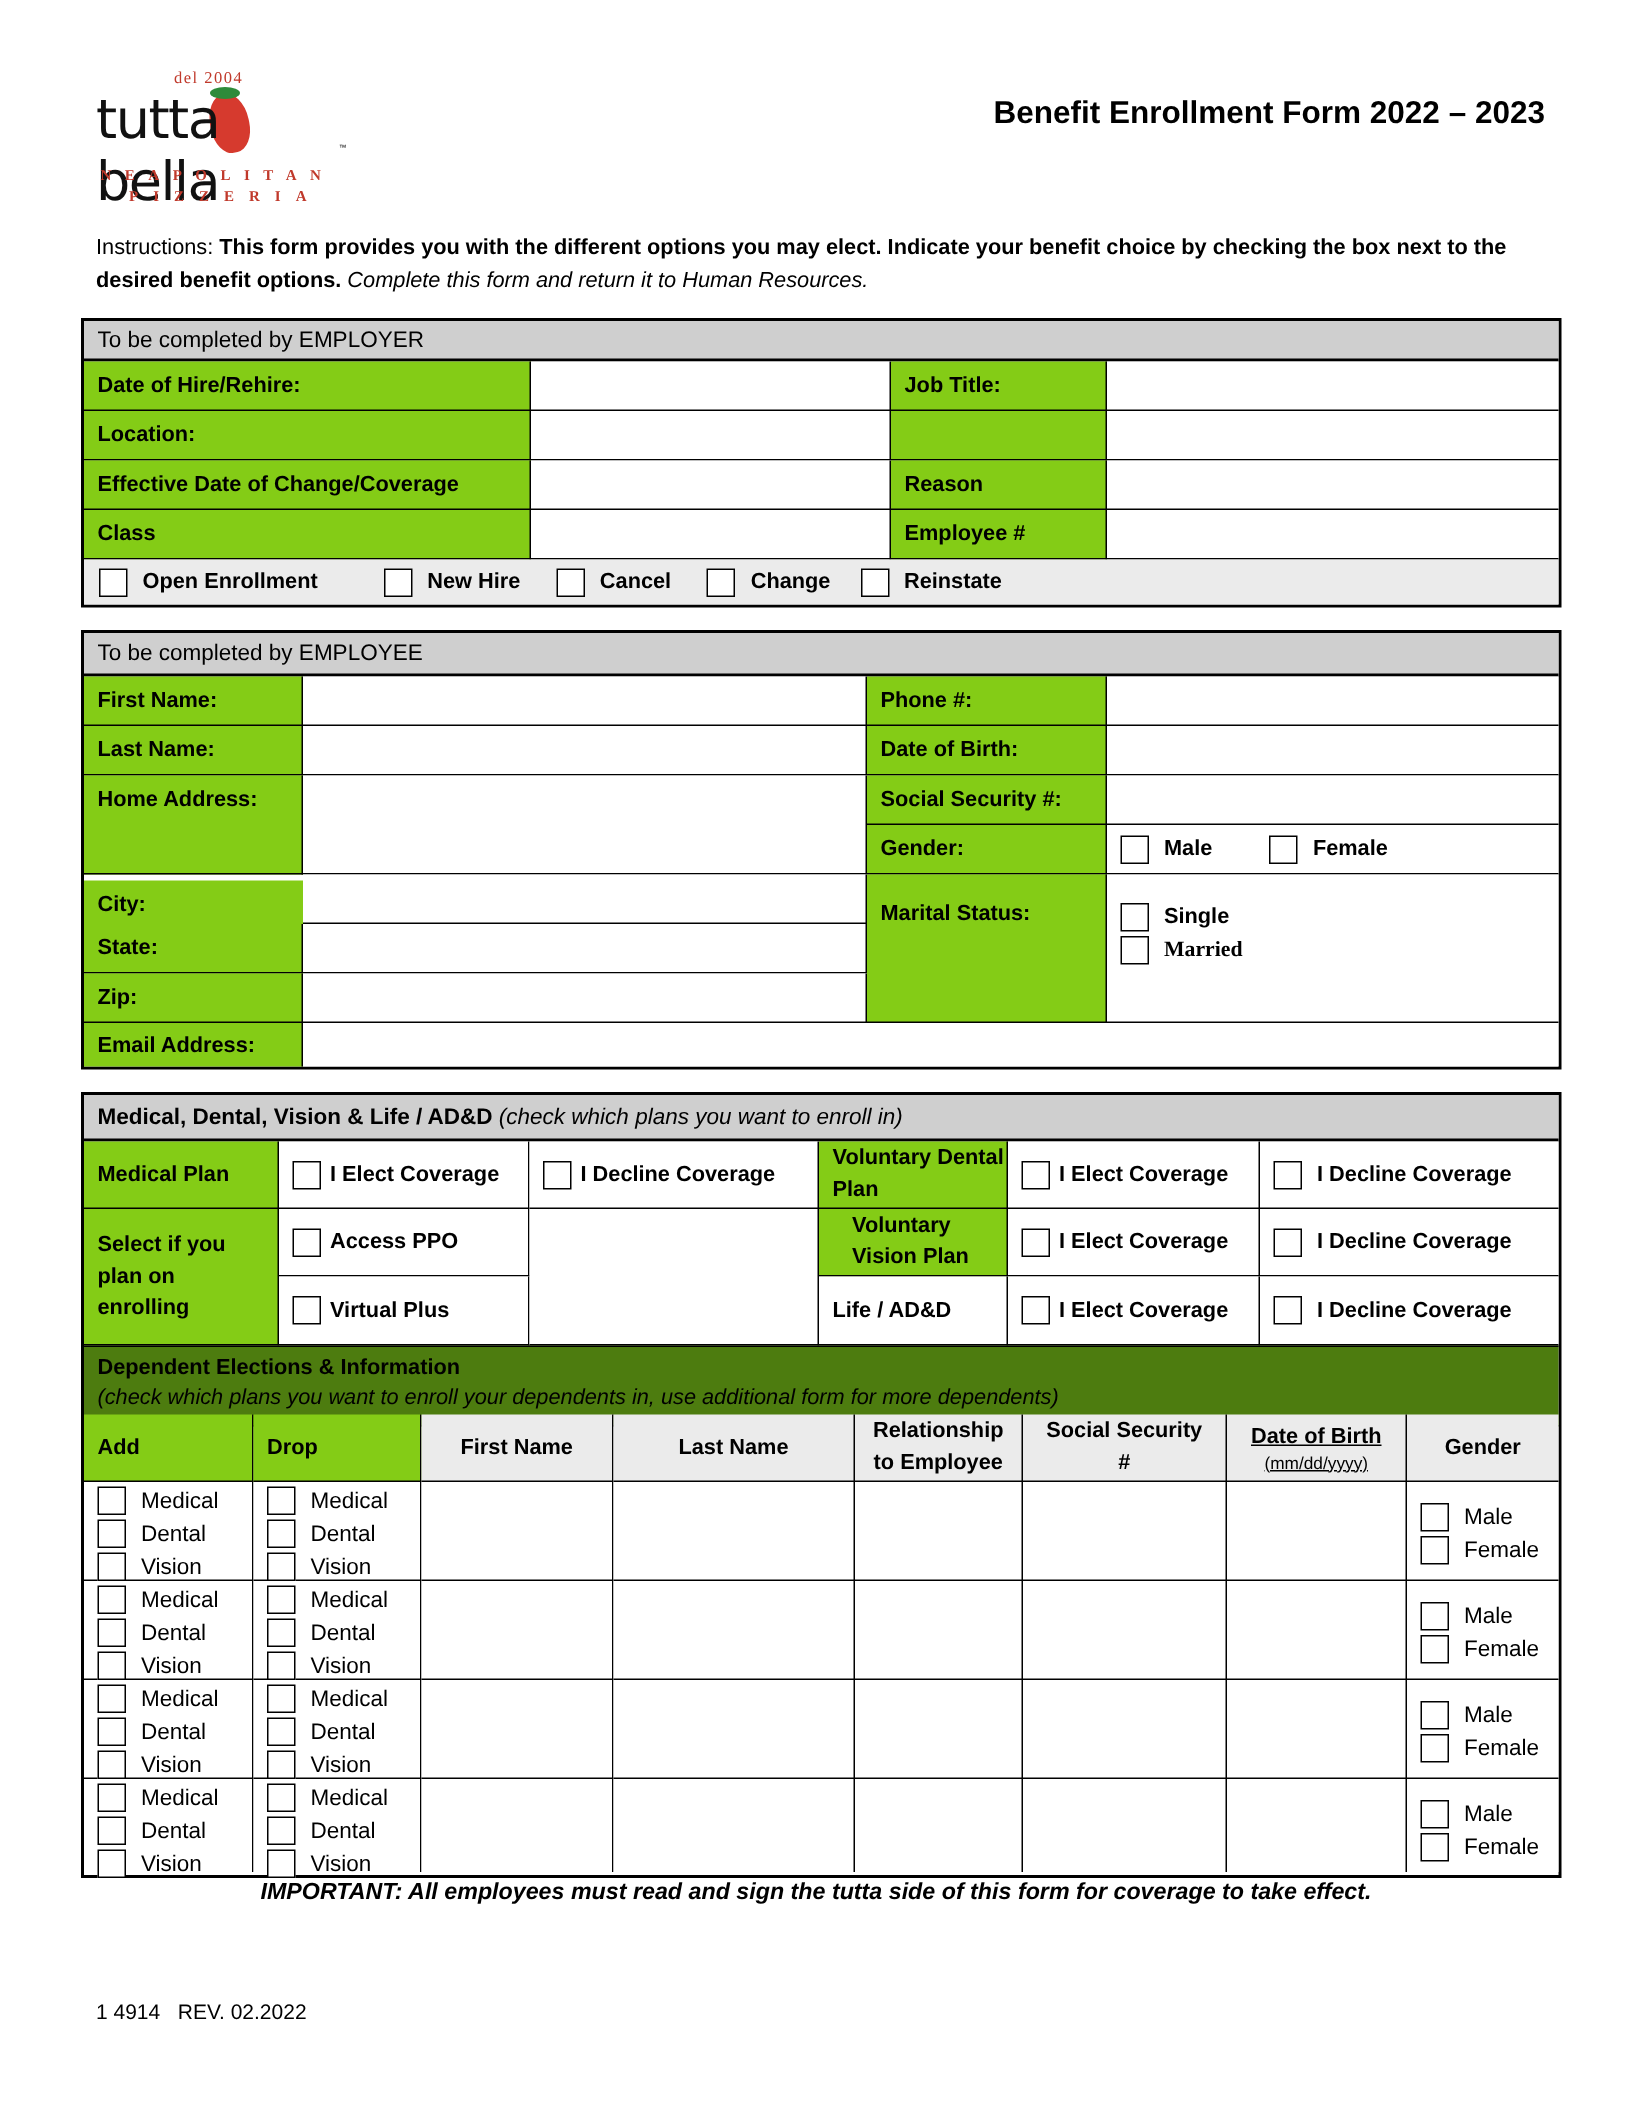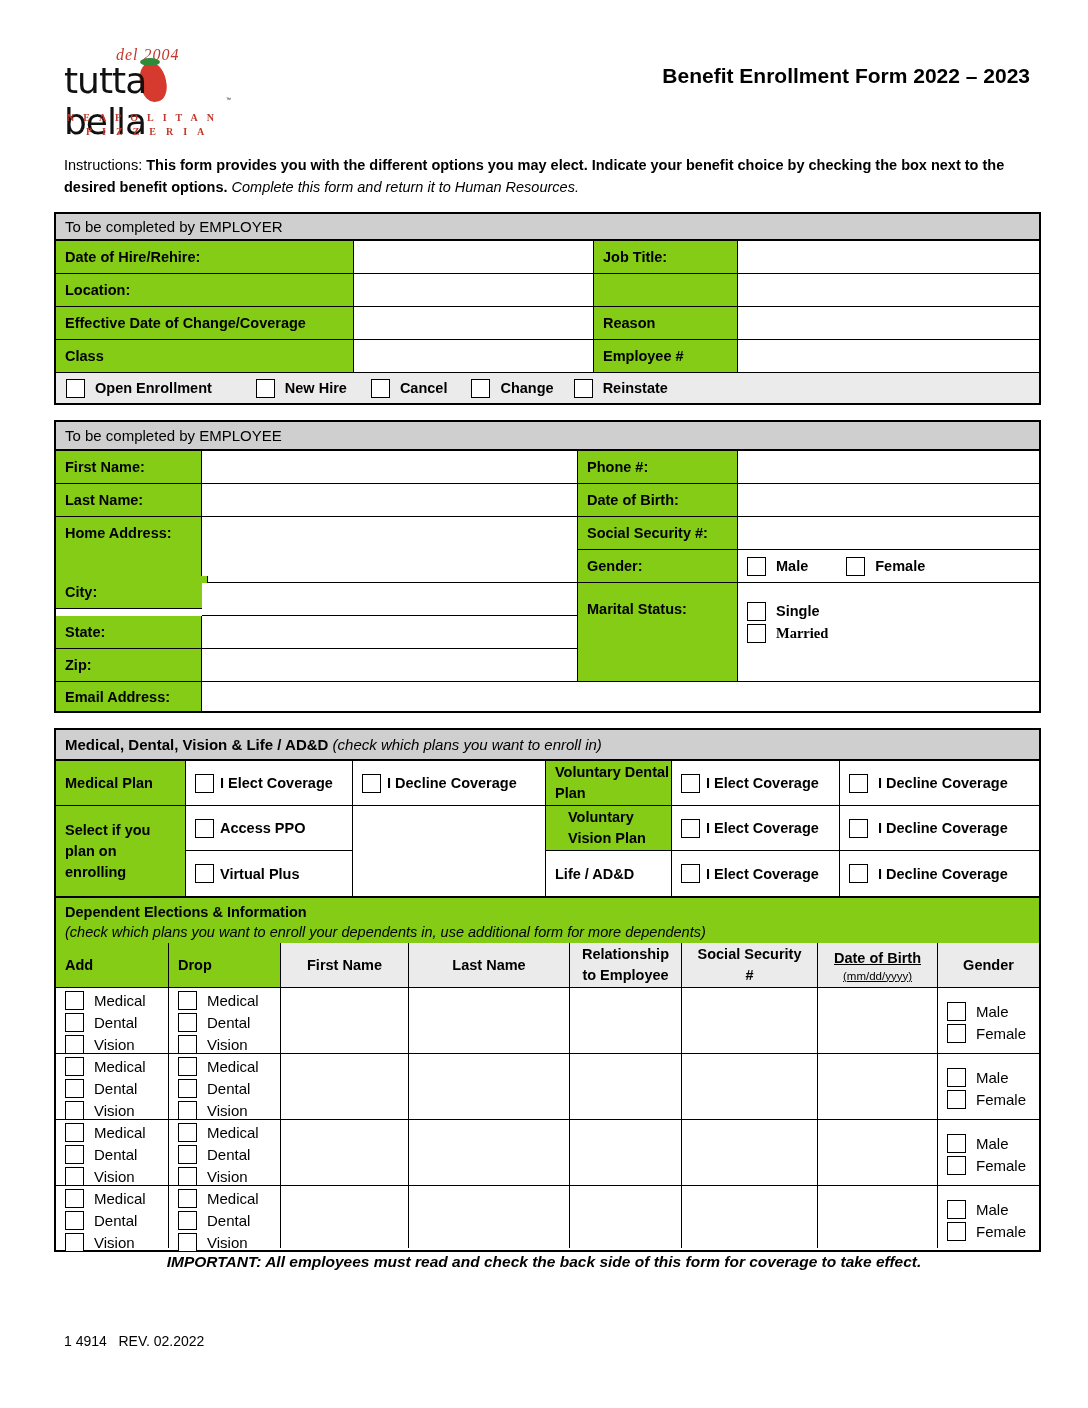--- a/index.html
+++ b/index.html
@@ -1,19 +1,19 @@
 <!DOCTYPE html>
 <html><head>
 <meta charset="utf-8">
 <style>
   * { box-sizing: border-box; margin: 0; padding: 0; }
   body { width: 1088px; height: 1408px; background: #ffffff; position: relative; font-family: "Liberation Sans", sans-serif; color: #000; overflow: hidden; }
   .abs { position: absolute; }
   .logo { left: 64px; top: 46px; width: 170px; height: 94px; }
-  .logo-del { position: absolute; left: 52px; top: 0; font-family: "Liberation Serif", serif; font-style: italic; font-size: 16px; color: #c0392b; letter-spacing: 1px; }
+  .logo-del { position: absolute; left: 52px; top: 0; font-family: "Liberation Serif", serif; font-size: 11px; color: #c0392b; letter-spacing: 1px; }
   .logo-word { position: absolute; left: 0; top: 14px; font-size: 36px; letter-spacing: -1px; font-family: "DejaVu Sans", sans-serif; color: #111; }
   .logo-tomato { position: absolute; left: 76px; top: 16px; width: 26px; height: 40px; background: #d63a2e; border-radius: 50% 50% 45% 45%; transform: rotate(-12deg); }
   .logo-leaf { position: absolute; left: 76px; top: 12px; width: 20px; height: 8px; background: #2e8b3a; border-radius: 50%; }
   .logo-sub1 { position: absolute; left: 3px; top: 66px; font-family: "Liberation Serif", serif; font-size: 10px; color: #c0392b; letter-spacing: 9px; font-weight: bold; }
   .logo-sub2 { position: absolute; left: 22px; top: 80px; font-family: "Liberation Serif", serif; font-size: 10px; color: #c0392b; letter-spacing: 10px; font-weight: bold; }
   .logo-tm { position: absolute; left: 162px; top: 50px; font-size: 5px; }
   .title { right: 58px; top: 64px; font-size: 21px; font-weight: bold; }
   .instr { left: 64px; top: 154px; width: 970px; font-size: 14.5px; line-height: 22px; }
   .instr b { font-weight: bold; }
   .instr i { font-style: italic; }
@@ -116,21 +116,21 @@
     <label class="opt" style="margin-right:38px;">
         <span class="cb"></span>
         <span>Male</span>
       </label>
     <label class="opt">
         <span class="cb"></span>
         <span>Female</span>
       </label>
   </div>
 
-  <div class="cell lbl" style="left:0;top:154px;width:152px;height:33px;">City:</div>
+  <div class="cell lbl" style="left:0;top:165px;width:152px;height:33px;">City:</div>
   <div class="cell fld" style="left:146px;top:161px;width:376px;height:33px;"></div>
   <div class="cell lbl" style="left:0;top:194px;width:146px;height:33px;">State:</div>
   <div class="cell fld" style="left:146px;top:194px;width:376px;height:33px;"></div>
   <div class="cell lbl" style="left:0;top:227px;width:146px;height:33px;">Zip:</div>
   <div class="cell fld" style="left:146px;top:227px;width:376px;height:33px;"></div>
 
   <div class="cell lbl" style="left:522px;top:161px;width:160px;height:99px;align-items:flex-start;padding-top:18px;">Marital Status:</div>
   <div class="cell fld" style="left:682px;top:161px;width:301px;height:99px;border-right:none;padding:17px 0 0 9px;">
     <label class="opt" style="height:22px;">
         <span class="cb"></span>
@@ -217,21 +217,21 @@
         <span>I Elect Coverage</span>
       </label>
   </div>
   <div class="cell fld" style="left:784px;top:121px;width:199px;height:46px;border-right:none;display:flex;align-items:center;padding-left:9px;">
     <label class="opt">
         <span class="cb"></span>
         <span>I Decline Coverage</span>
       </label>
   </div>
 
-  <div class="cell" style="left:0;top:167px;width:983px;height:54px;background:#84cc16;border-right:none;border-top:1px solid #000;padding:4px 0 0 9px;font-size:14.5px;line-height:20px;">
+  <div class="cell" style="left:0;top:167px;width:983px;height:54px;background:#4d7c0f;border-right:none;border-top:1px solid #000;padding:4px 0 0 9px;font-size:14.5px;line-height:20px;">
     <div style="font-weight:bold;">Dependent Elections &amp; Information</div>
     <div style="font-style:italic;">(check which plans you want to enroll your dependents in, use additional form for more dependents)</div>
   </div>
 
   <div class="cell lbl" style="left:0;top:213px;width:113px;height:45px;">Add</div>
   <div class="cell lbl" style="left:113px;top:213px;width:112px;height:45px;">Drop</div>
   <div class="cell colhead" style="left:225px;top:213px;width:128px;height:45px;">First Name</div>
   <div class="cell colhead" style="left:353px;top:213px;width:161px;height:45px;">Last Name</div>
   <div class="cell colhead" style="left:514px;top:213px;width:112px;height:45px;">
       <span>Relationship</span>
@@ -416,16 +416,16 @@
           <span>Male</span>
         </label>
         <label class="depopt">
           <span class="cb"></span>
           <span>Female</span>
         </label>
       </div>
     </div>
 </div>
 
-<div class="abs important">IMPORTANT: All employees must read and check the back side of this form for coverage to take effect.</div>
+<div class="abs important">IMPORTANT: All employees must read and sign the tutta side of this form for coverage to take effect.</div>
 
 <div class="abs foot-l" style="white-space:pre;">1 4914   REV. 02.2022</div>
 <div class="abs foot-r">Benefit Enrollment Form 2022-23</div>
 
 </body></html>

